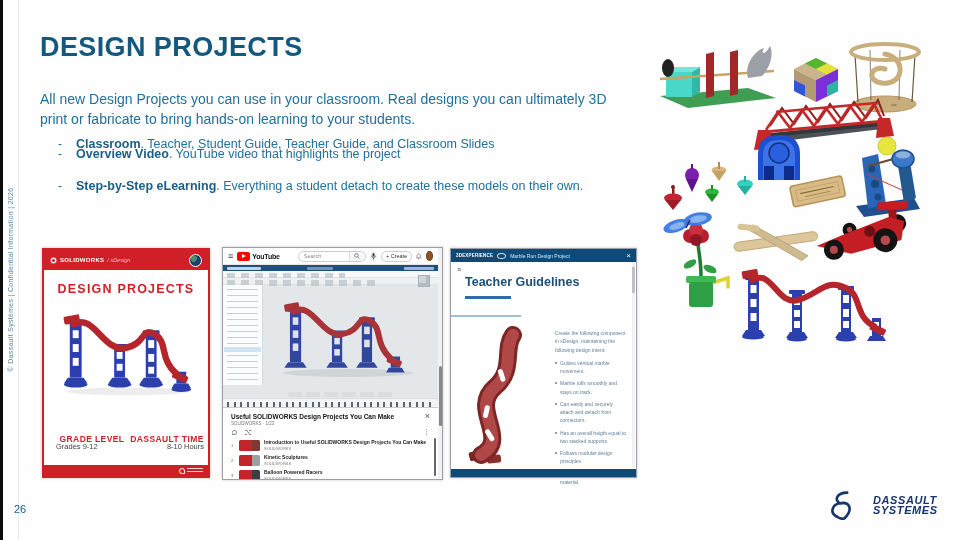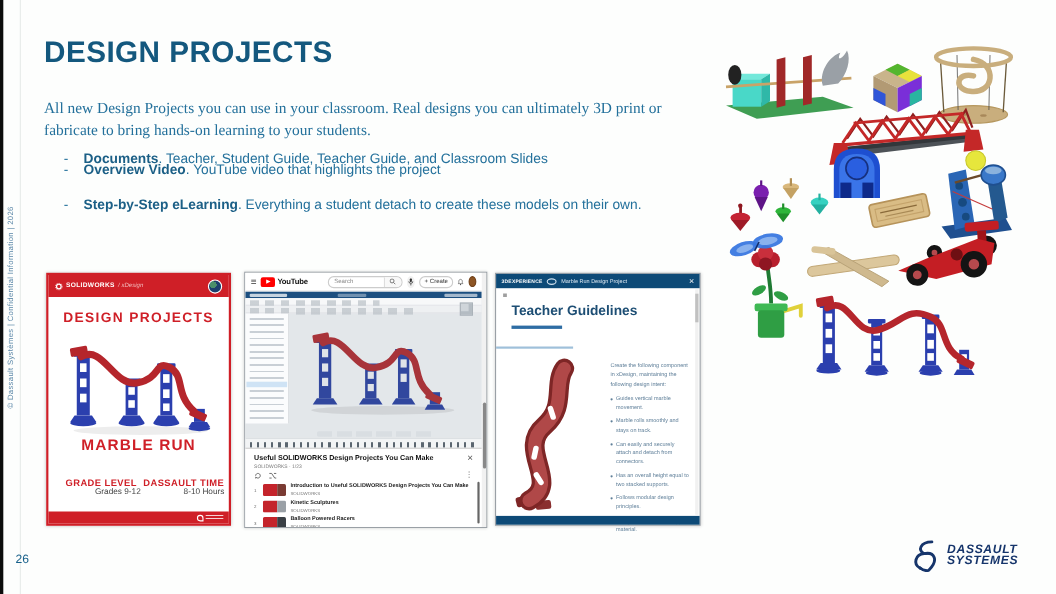--- a/index.html
+++ b/index.html
@@ -8,21 +8,21 @@
   .abs { position:absolute; }
 
   
   .edge-sliver { left:0; top:0; width:3px; height:540px; background:#0c0c0c; }
   .hairline { left:18px; top:0; width:1px; height:540px; background:#e7ebe9; }
   .copyright { width:240px; left:-110px; top:276px; transform:rotate(-90deg);
                text-align:center; font-size:7px; color:#5b87a8; white-space:nowrap; letter-spacing:.3px;}
   .page-number { left:14px; top:503px; font-size:11px; color:#17608a; }
 
   .slide-title { left:40px; top:32px; font-size:27px; font-weight:bold; color:#14587e; letter-spacing:.4px; }
-  .intro { left:40px; top:90px; width:585px; font-size:14px; line-height:1.42; color:#23709b;font-family:Liberation Serif, serif; }
+  .intro { left:40px; top:90px; width:585px; font-size:14px; line-height:1.42; color:#23709b; }
   .bullet-row { left:58px; width:600px; font-size:12.5px; color:#23709b; }
   .bullet-row .dash { display:inline-block; width:18px; }
   .bullet-row .term { font-weight:bold; color:#1b5f86; }
 
   
   .cover { left:42px; top:248px; width:168px; height:230px; background:#fff;
            border:2px solid #cf1f27; box-shadow:0 0 3px rgba(0,0,0,.25); }
   .cover-head { position:absolute; left:0; top:0; right:0; height:20px; background:#cf1f27;
                 display:flex; align-items:center; padding:0 6px; }
   .cover-brand { color:#fff; font-size:6px; font-weight:bold; letter-spacing:.3px; }
@@ -120,40 +120,40 @@
   .doc-heading { position:absolute; left:14px; top:26px; font-size:12.5px; font-weight:bold; color:#1d4e74; }
   .doc-rule { position:absolute; left:14px; top:47px; width:46px; height:2.5px; background:#2e6da4; }
   .doc-rule2 { position:absolute; left:0; top:66px; width:70px; height:1.5px; background:#9fc0da; }
   .doc-text { position:absolute; left:104px; top:80px; width:72px; color:#5f7f99; font-size:5px; line-height:1.65; }
   .doc-bullets { margin-top:5px; }
   .doc-bullet { display:flex; gap:3px; margin-bottom:4px; }
   .doc-bullet .dot { width:2px; height:2px; border-radius:50%; background:#5f7f99; margin-top:3px; flex:0 0 auto;}
   .doc-foot { position:absolute; left:0; bottom:0; right:0; height:8px; background:#0d4a77; }
 
   
-  .ds-logo { left:826px; top:490px; display:flex; align-items:center; gap:5px; }
+  .ds-logo { left:826px; top:490px; display:flex; align-items:center; gap:17px; }
   .ds-text { color:#16356b; font-style:italic; font-weight:bold; line-height:.95; letter-spacing:.6px; }
   .ds-line1 { font-size:11px; }
   .ds-line2 { font-size:11px; }
 
   .collage { left:652px; top:38px; width:308px; height:305px; }
 </style>
 </head>
 <body>
 
 <div class="abs edge-sliver"></div>
 <div class="abs hairline"></div>
 <div class="abs copyright">© Dassault Systèmes | Confidential Information | 2026</div>
 <div class="abs page-number">26</div>
 
 <div class="abs slide-title">DESIGN PROJECTS</div>
 <div class="abs intro">All new Design Projects you can use in your classroom. Real designs you can ultimately 3D print or fabricate to bring hands-on learning to your students.</div>
 
 <div class="abs bullet-row" style="top:137px">
-  <span class="dash">-</span><span class="term">Documents</span><span>. Teacher, Student Guide, Teacher Guide, and Classroom Slides</span>
+  <span class="dash">-</span><span class="term">Classroom</span><span>. Teacher, Student Guide, Teacher Guide, and Classroom Slides</span>
 </div>
 <div class="abs bullet-row" style="top:147px">
   <span class="dash">-</span><span class="term">Overview Video</span><span>. YouTube video that highlights the project</span>
 </div>
 <div class="abs bullet-row" style="top:179px">
   <span class="dash">-</span><span class="term">Step-by-Step eLearning</span><span>. Everything a student detach to create these models on their own.</span>
 </div>
 
 <div class="abs cover">
   <div class="cover-head">
@@ -192,24 +192,23 @@
       <rect x="63.5" y="52" width="6" height="7"></rect>
         <rect x="63.5" y="64" width="6" height="7"></rect>
       <rect x="95.5" y="40" width="6" height="8"></rect>
         <rect x="95.5" y="54" width="6" height="8"></rect>
         <rect x="95.5" y="67" width="6" height="7"></rect>
     </g>
     <rect x="10" y="15" width="16" height="8" rx="1.5" fill="#b5262c" transform="rotate(-10 18 19)"></rect>
     <path d="M20,24 C40,12 50,52 72,48 C94,44 88,26 102,34 C116,42 106,58 124,74" fill="none" stroke="#b5262c" stroke-width="6.5" stroke-linecap="round"></path>
     <rect x="120" y="74" width="16" height="7" rx="1.5" fill="#b5262c" transform="rotate(24 128 77)"></rect>
   </svg>
-  <div class="cover-model">MARBLE RUN</div>
   <div class="cover-col-label" style="left:12px; width:72px; text-align:center">GRADE LEVEL</div>
   <div class="cover-col-label" style="left:86px; width:74px; text-align:center">DASSAULT TIME</div>
-  <div class="cover-col-value" style="left:12px; width:72px; text-align:right">Grades 9-12</div>
+  <div class="cover-col-value" style="left:12px; width:72px; text-align:left">Grades 9-12</div>
   <div class="cover-col-value" style="left:86px; width:74px; text-align:right">8-10 Hours</div>
   <div class="cover-foot">
     <div class="mini-swirl"></div>
     <div class="mini-lines"></div>
   </div>
 </div>
 
 <div class="abs yt">
   <div class="yt-top">
     <span class="yt-menu">≡</span>

